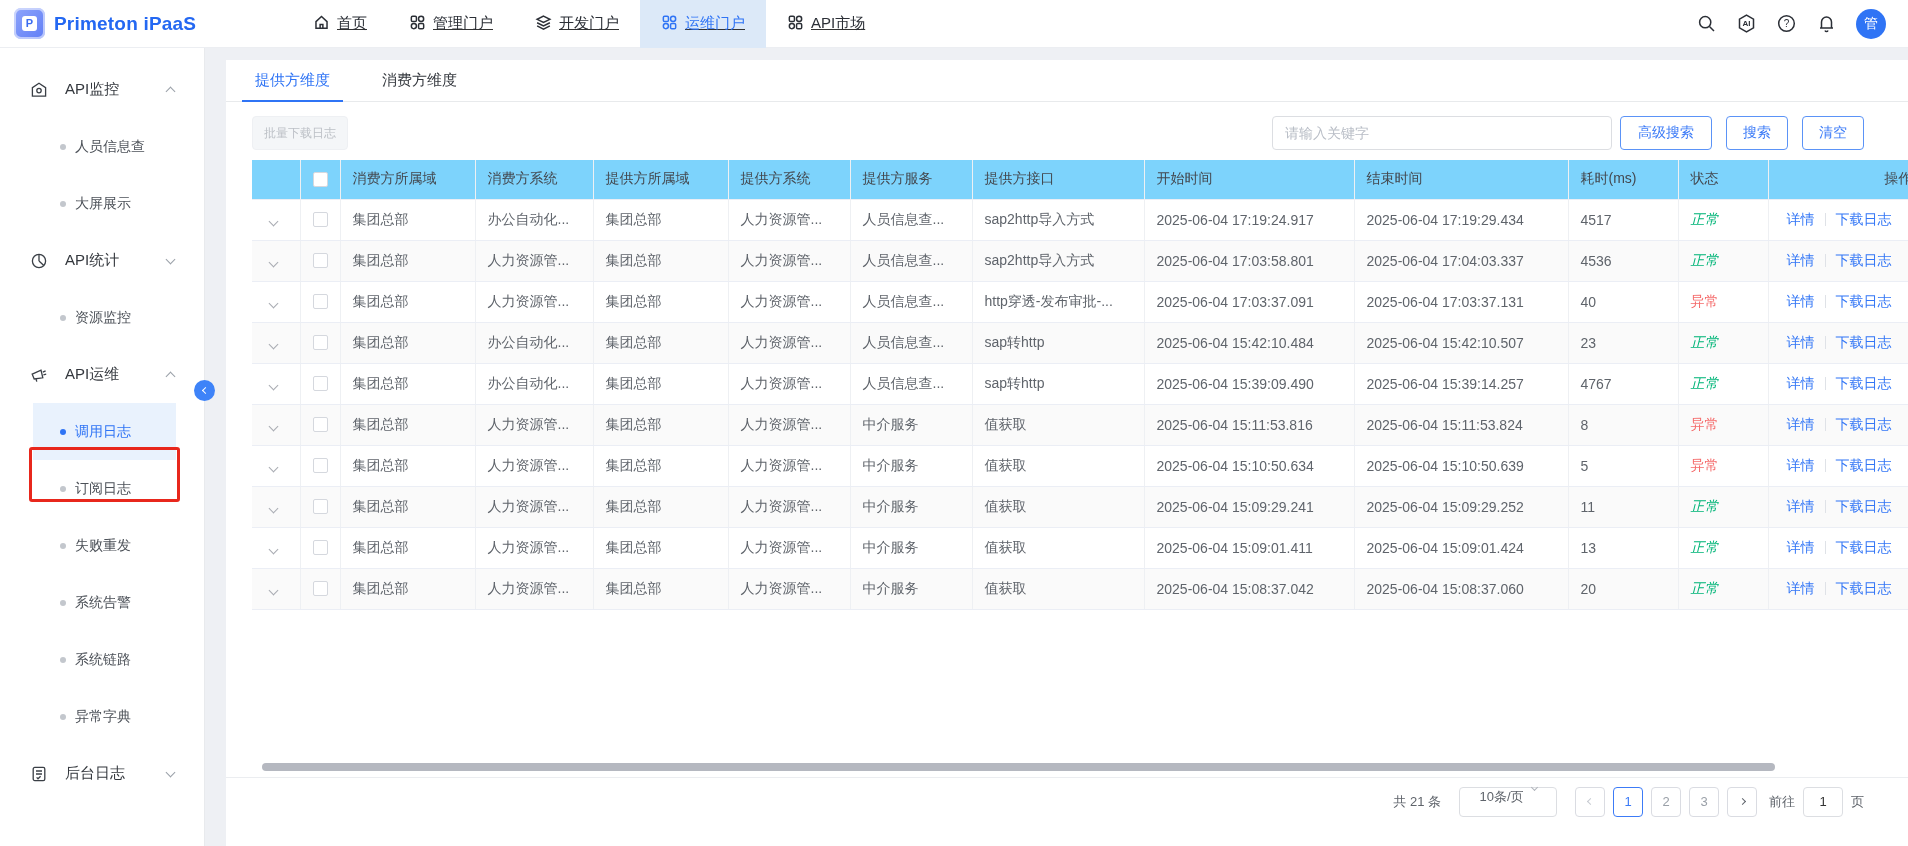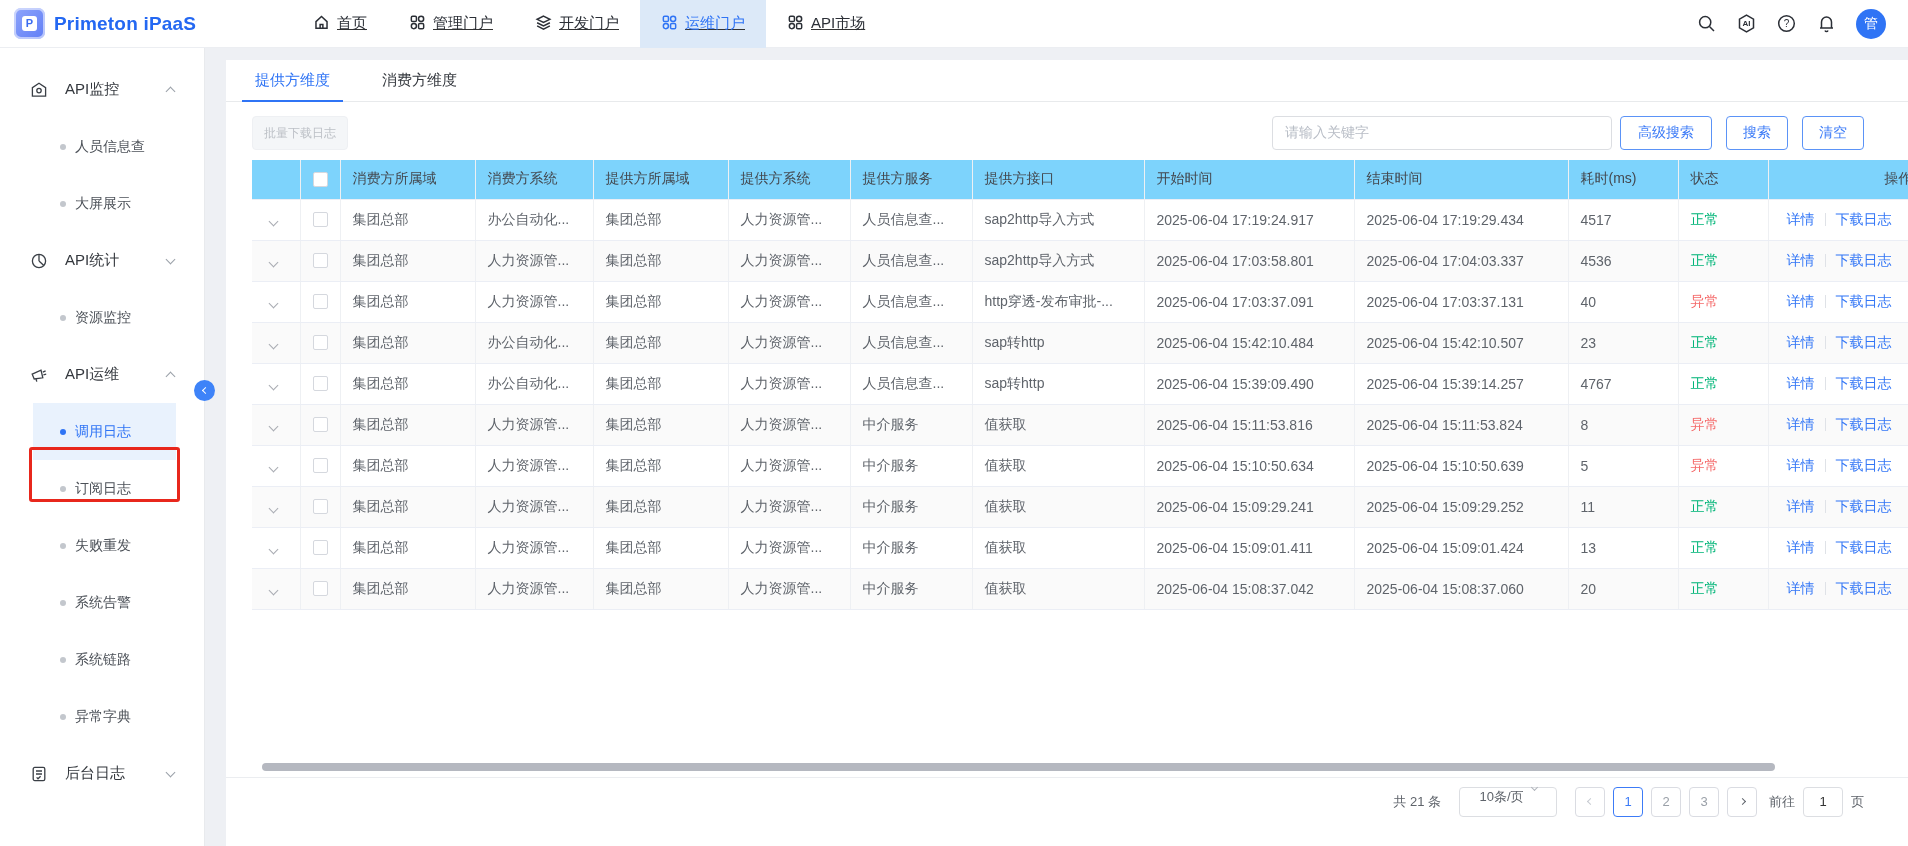--- a/index.html
+++ b/index.html
@@ -86,21 +86,21 @@
   .tab.active::after { content:""; position:absolute; left:0; right:0; bottom:-1px; height:2px; background:#2f74f5; }
   .toolbar { display:flex; align-items:center; margin:14px 44px 0 26px; }
   .btn-disabled {
     height:34px; padding:0 11px; background:#f4f6f8; border:1px solid #eef0f3;
     border-radius:4px; color:#bcc0c6; font-size:12px; cursor:not-allowed;
   }
   .toolbar-right { margin-left:auto; display:flex; align-items:center; }
   .kw-input {
     width:340px; height:34px; border:1px solid #dcdee2; border-radius:4px;
     padding:0 12px; font-size:14px; color:#333; outline:none;
-    font-family:Liberation Mono, monospace;
+    font-family:Liberation Sans, sans-serif;
   }
   .kw-input::placeholder { color:#b8bdc6; }
   .btn-blue {
     height:34px; border:1px solid #5b93f7; background:#fff; color:#3c7bf7;
     border-radius:4px; font-size:14px; cursor:pointer;
     font-family:"Liberation Sans","DejaVu Sans",sans-serif;
   }
   .btn-adv { width:92px; margin-left:8px; }
   .btn-search { width:62px; margin-left:14px; }
   .btn-clear { width:62px; margin-left:14px; }
@@ -108,21 +108,21 @@
   .table-wrap { margin:10px 0 0 26px; overflow:hidden; }
   table { border-collapse:collapse; table-layout:fixed; width:1776px; }
   th,td { border-bottom:1px solid #ebeef5; border-right:1px solid #eef0f3; padding:0 12px; text-align:left; overflow:hidden; white-space:nowrap; }
   th { height:39px; font-size:14px; font-weight:400; color:#43484f; background:#7dd3fc; }
   td { height:41px; font-size:14px; color:#5f646b; }
   th.col-op, td.col-op { text-align:center; border-right:none; }
   td.col-op { text-align:left; padding-left:18px; }
   tr.stripe td { background:#fafafa; }
   .row-chev { color:#a8abb2; margin-left:6px; }
   .checkbox { width:15px; height:15px; border:1px solid #d5d8de; border-radius:2px; background:#fff; cursor:pointer; }
-  .status-ok { color:#00b578; }
+  .status-ok { color:#00b578;font-style:italic; }
   .status-err { color:#f56c6c; }
   .link { color:#3477f6; cursor:pointer; text-decoration:none; }
   .link-divider { display:inline-block; width:1px; height:13px; background:#dfe2e7; margin:0 10px; vertical-align:-2px; }
   
   .h-scrollbar {
     position:absolute; left:36px; top:703px; width:1513px; height:8px;
     background:#b5b8c0; border-radius:4px; cursor:pointer;
   }
   .panel-footer {
     position:absolute; left:0; right:0; top:717px; height:48px;

